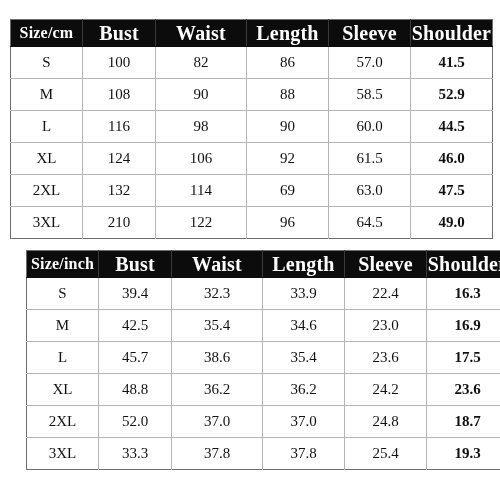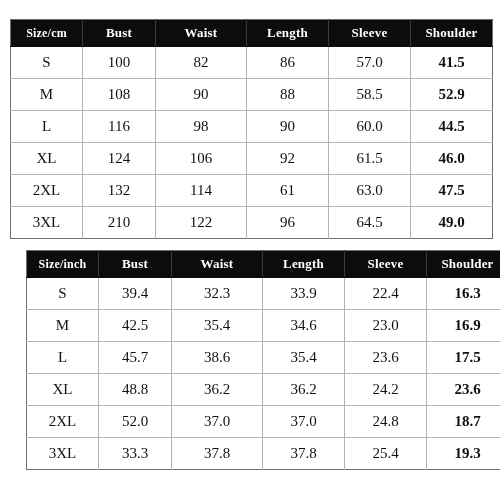--- a/index.html
+++ b/index.html
@@ -36,33 +36,33 @@
   .size-table col.c-bust     { width: 73px; }
   .size-table col.c-waist    { width: 91px; }
   .size-table col.c-length   { width: 82px; }
   .size-table col.c-sleeve   { width: 82px; }
   .size-table col.c-shoulder { width: 82px; }
 
   .size-table thead th {
     background: #0c0c0c;
     color: #ffffff;
     font-weight: bold;
-    font-size: 13px;
+    font-size: 20px;
     height: 26px;
     line-height: 26px;
     padding: 0;
     text-align: center;
     border-right: 1px solid #3a3a3a;
     border-bottom: 1px solid #0c0c0c;
     letter-spacing: 0.2px;
     white-space: nowrap;
   }
   .size-table thead th:last-child { border-right: none; }
   .size-table thead th.head-size {
-    font-size: 12px;
+    font-size: 16px;
   }
 
   .size-table tbody td {
     height: 31px;
     padding: 0;
     text-align: center;
     vertical-align: middle;
     font-size: 15px;
     color: #111111;
     background: #ffffff;
@@ -128,21 +128,21 @@
         <td>124</td>
         <td>106</td>
         <td>92</td>
         <td>61.5</td>
         <td>46.0</td>
       </tr>
       <tr>
         <td class="cell-size">2XL</td>
         <td>132</td>
         <td>114</td>
-        <td>61</td>
+        <td>69</td>
         <td>63.0</td>
         <td>47.5</td>
       </tr>
       <tr>
         <td class="cell-size">3XL</td>
         <td>210</td>
         <td>122</td>
         <td>96</td>
         <td>64.5</td>
         <td>49.0</td>

